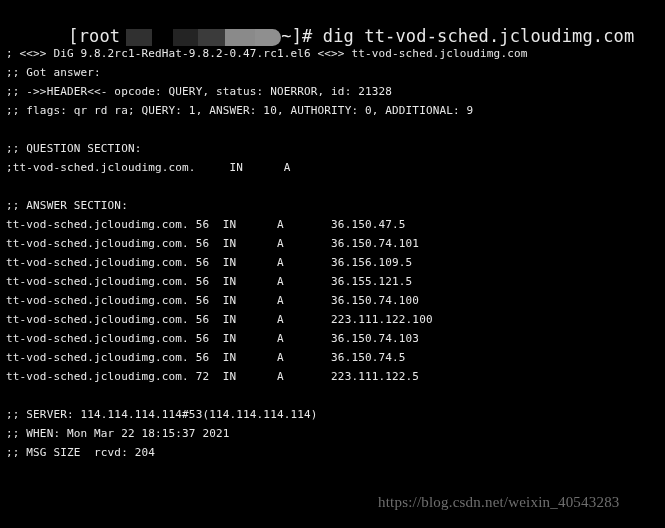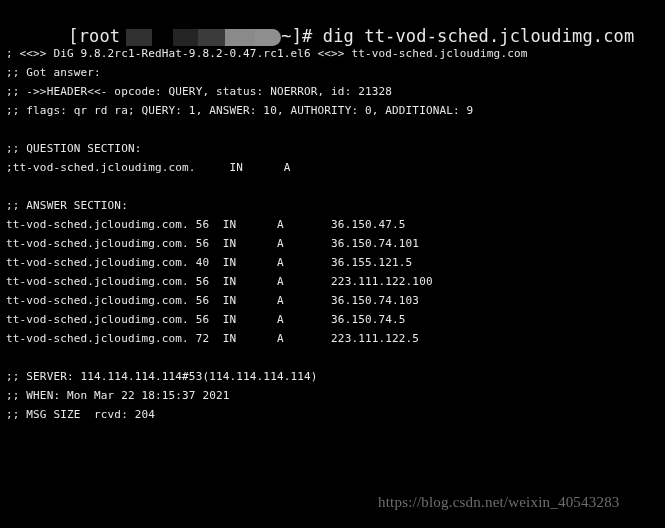--- a/index.html
+++ b/index.html
@@ -97,21 +97,23 @@
     <div class="line">;; Got answer:</div>
     <div class="line">;; -&gt;&gt;HEADER&lt;&lt;- opcode: QUERY, status: NOERROR, id: 21328</div>
     <div class="line">;; flags: qr rd ra; QUERY: 1, ANSWER: 10, AUTHORITY: 0, ADDITIONAL: 9</div>
     <div class="line blank"></div>
     <div class="line">;; QUESTION SECTION:</div>
     <div class="line">;tt-vod-sched.jcloudimg.com.     IN      A</div>
     <div class="line blank"></div>
     <div class="line">;; ANSWER SECTION:</div>
     <div class="line">tt-vod-sched.jcloudimg.com. 56  IN      A       36.150.47.5</div>
     <div class="line">tt-vod-sched.jcloudimg.com. 56  IN      A       36.150.74.101</div>
-    <div class="line">tt-vod-sched.jcloudimg.com. 40  IN      A       36.155.121.5</div>
+    <div class="line">tt-vod-sched.jcloudimg.com. 56  IN      A       36.156.109.5</div>
+    <div class="line">tt-vod-sched.jcloudimg.com. 56  IN      A       36.155.121.5</div>
+    <div class="line">tt-vod-sched.jcloudimg.com. 56  IN      A       36.150.74.100</div>
     <div class="line">tt-vod-sched.jcloudimg.com. 56  IN      A       223.111.122.100</div>
     <div class="line">tt-vod-sched.jcloudimg.com. 56  IN      A       36.150.74.103</div>
     <div class="line">tt-vod-sched.jcloudimg.com. 56  IN      A       36.150.74.5</div>
     <div class="line">tt-vod-sched.jcloudimg.com. 72  IN      A       223.111.122.5</div>
     <div class="line blank"></div>
     <div class="line">;; SERVER: 114.114.114.114#53(114.114.114.114)</div>
     <div class="line">;; WHEN: Mon Mar 22 18:15:37 2021</div>
     <div class="line">;; MSG SIZE  rcvd: 204</div>
 
   </div>

